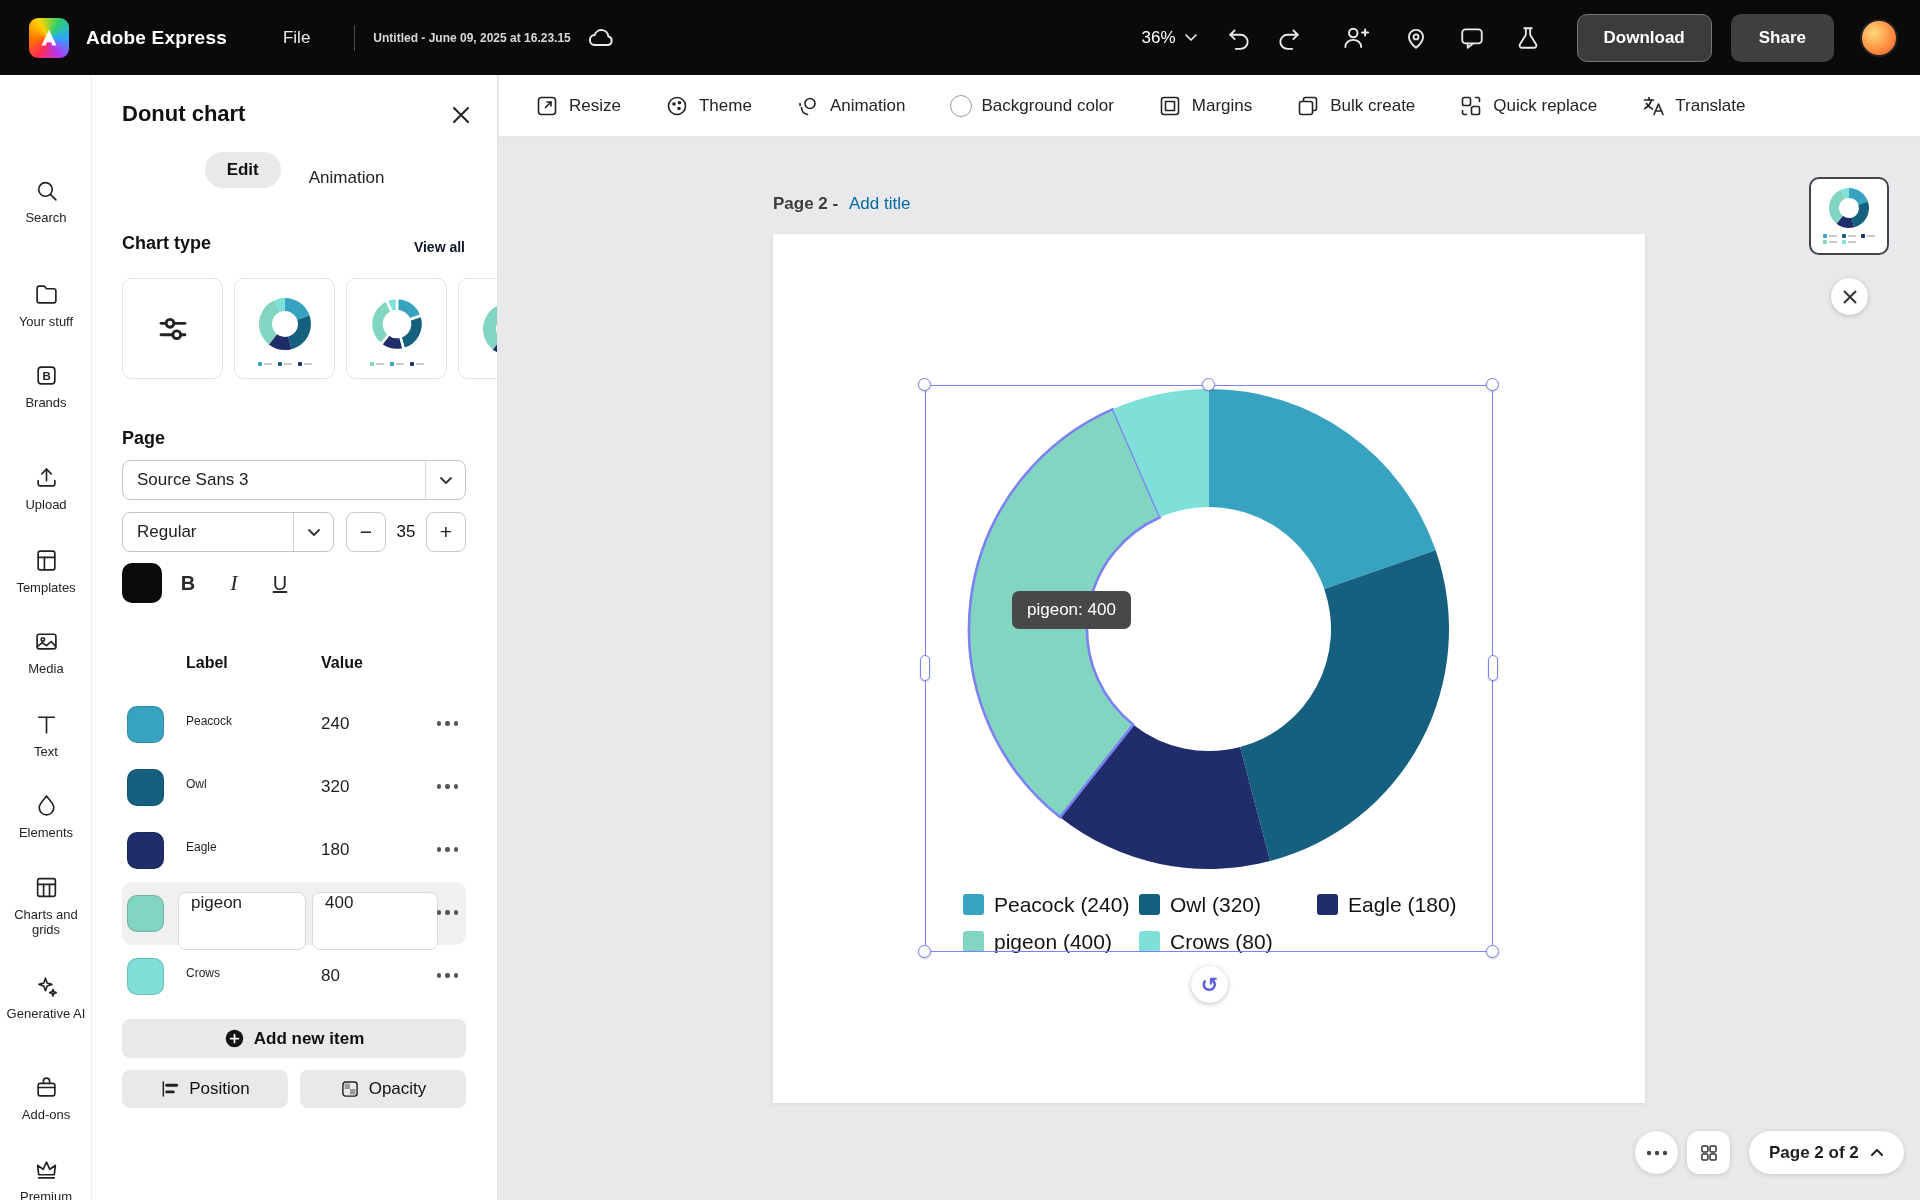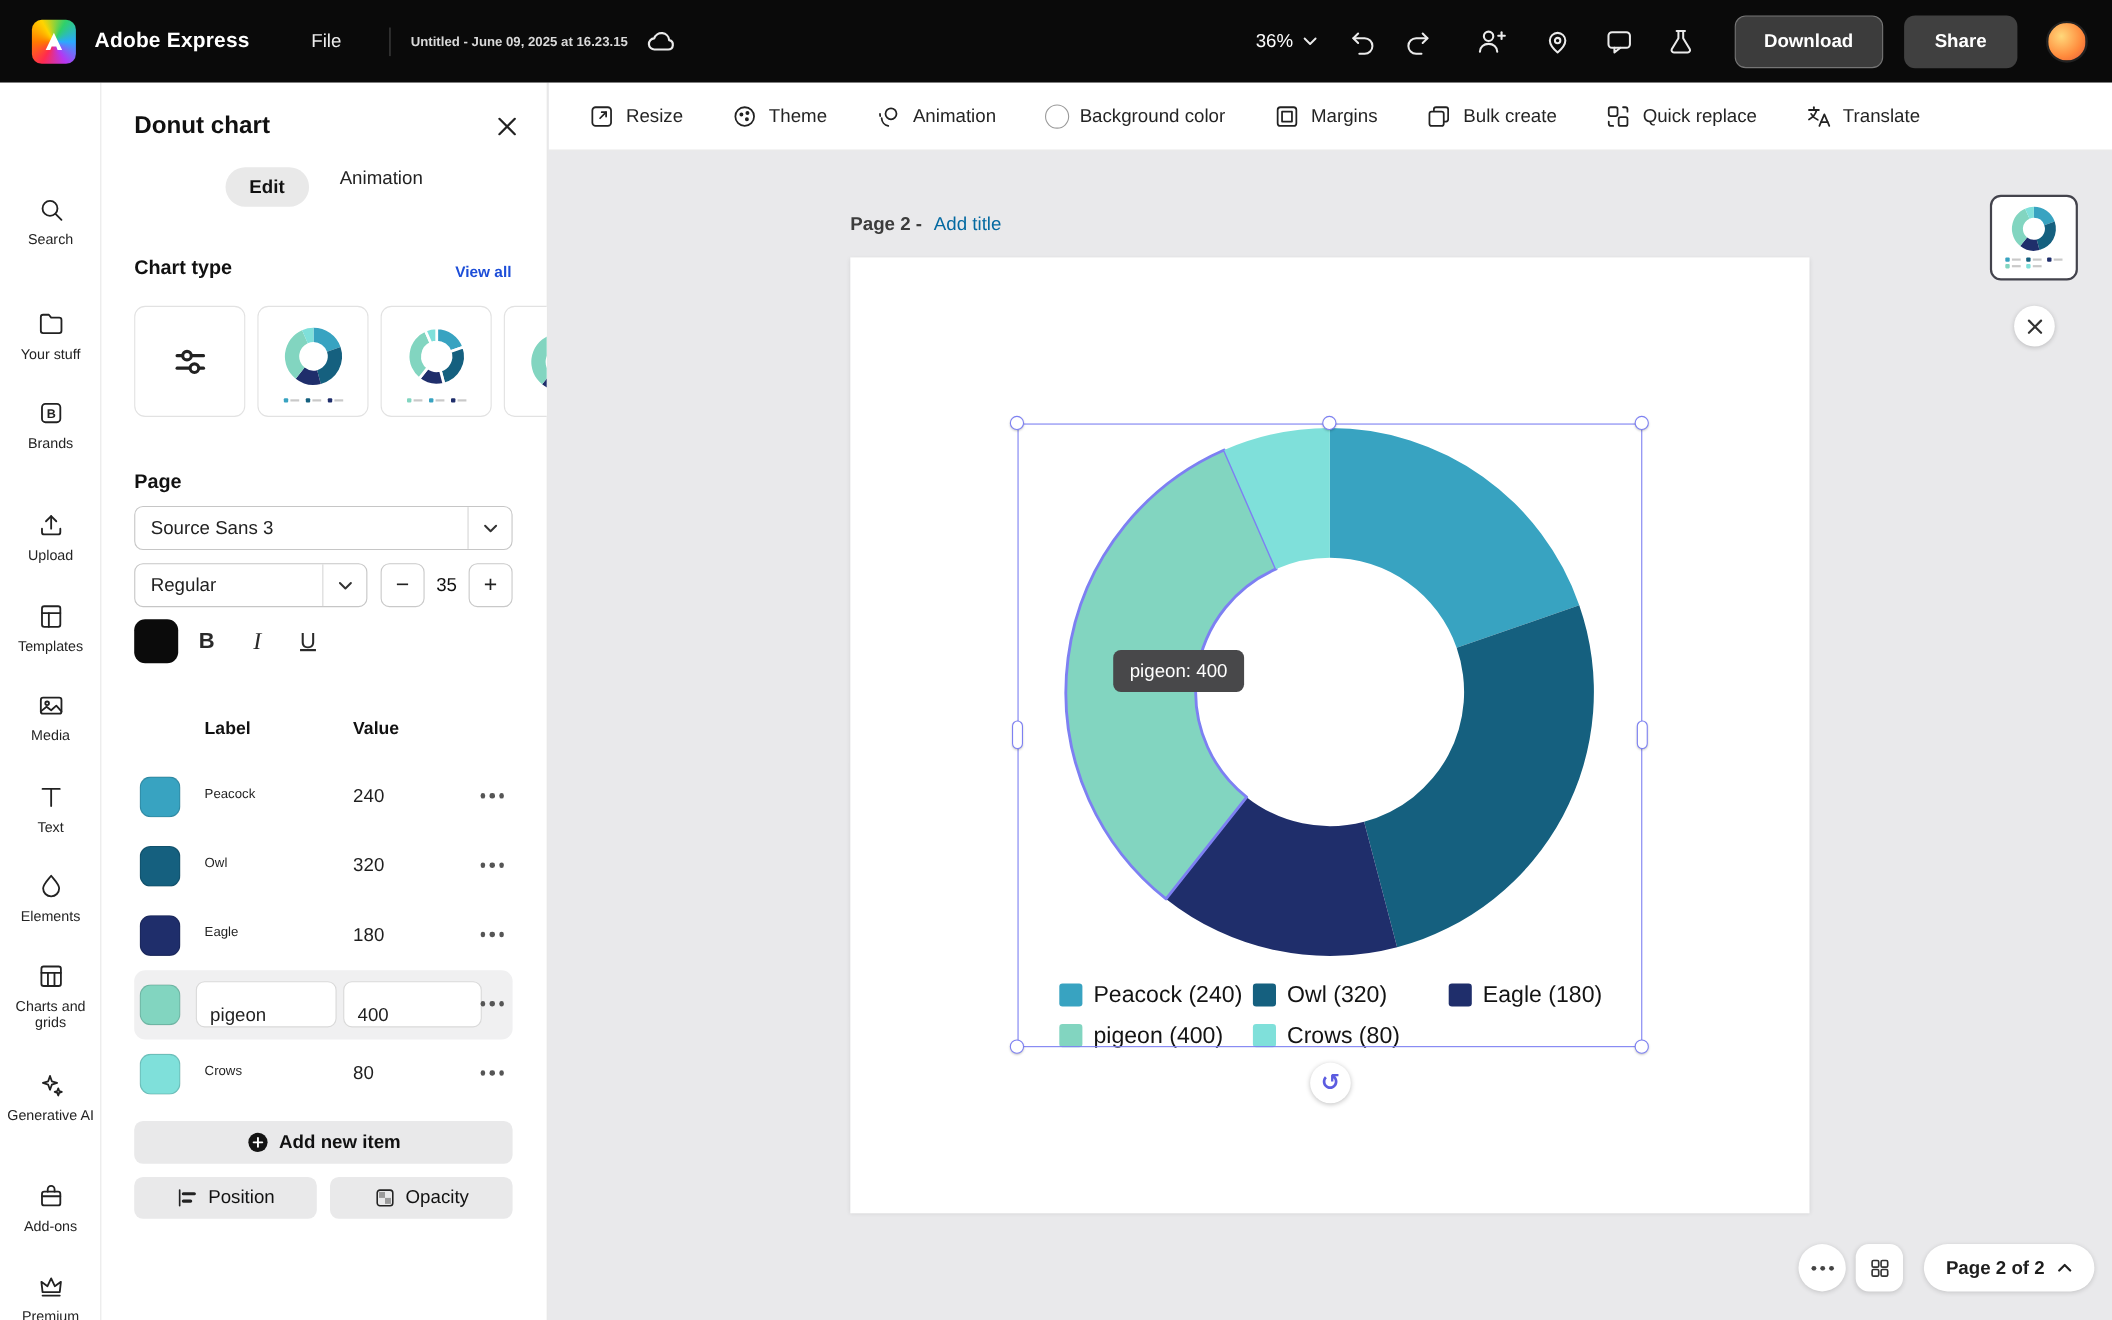--- a/index.html
+++ b/index.html
@@ -35,21 +35,21 @@
   .rail-item { position:absolute; left:0; width:92px; display:flex; flex-direction:column; align-items:center; gap:7px; cursor:pointer; }
   .rail-item svg { width:25px; height:25px; stroke:#222; fill:none; stroke-width:1.6; stroke-linecap:round; stroke-linejoin:round; display:block; }
   .rlabel { font-size:13px; color:#242424; line-height:15px; text-align:center; max-width:82px; }
   .no-stroke { stroke:none !important; fill:#222; font-weight:700; }
 
   
   .panel { position:absolute; top:75px; left:92px; width:406px; bottom:0; background:#fff; border-right:1px solid #e3e3e3; z-index:40; overflow:hidden; }
   .panel-title { position:absolute; left:30px; top:26px; font-size:22px; font-weight:700; color:#111; }
   .panel-close { position:absolute; right:24px; top:28px; width:24px; height:24px; cursor:pointer; }
   .panel-close svg { stroke:#222; stroke-width:2; fill:none; stroke-linecap:round; }
-  .tabs { position:absolute; left:0; right:0; top:77px; height:36px; display:flex; justify-content:center; align-items:flex-start; }
+  .tabs { position:absolute; left:0; right:0; top:77px; height:36px; display:flex; justify-content:center; align-items:flex-end; }
   .tab-edit { background:#e9e9e9; border-radius:19px; padding:8px 22px; font-size:17px; font-weight:600; color:#111; cursor:pointer; }
   .tab-anim { margin-left:28px; font-size:17px; color:#222; cursor:pointer; }
   .sect-head { position:absolute; left:30px; font-size:18px; font-weight:700; color:#111; }
   .viewall { position:absolute; right:32px; top:164px; font-size:14px; font-weight:600; color:#3b63fb; cursor:pointer; }
   .cards { position:absolute; left:30px; top:203px; display:flex; gap:11px; width:520px; }
   .card { width:101px; height:101px; border:1px solid #e2e2e2; border-radius:10px; background:#fff; display:flex; flex-direction:column;
           align-items:center; justify-content:center; cursor:pointer; flex:0 0 auto; }
   .card svg.mini { display:block; }
   .card .sliders { stroke:#222; stroke-width:1.9; fill:none; stroke-linecap:round; }
   .mini-legend { display:flex; gap:6px; margin-top:5px; }
@@ -81,22 +81,22 @@
   .tbl-head { position:absolute; left:30px; right:32px; top:579px; height:22px; }
   .tbl-head .hl { position:absolute; left:64px; font-size:16px; font-weight:700; color:#111; }
   .tbl-head .hv { position:absolute; left:199px; font-size:16px; font-weight:700; color:#111; }
 
   .rows { position:absolute; left:30px; top:618px; width:344px; }
   .drow { position:relative; height:63px; }
   .drow.editing { background:#f0f0f1; border-radius:10px; }
   .dswatch { position:absolute; left:5px; top:13px; width:37px; height:37px; border-radius:10px; border:1px solid rgba(0,0,0,.15); cursor:pointer; }
   .dlabel { position:absolute; left:64px; top:21px; font-size:12px; color:#1f1f1f; cursor:text; }
   .dvalue { position:absolute; left:199px; top:21px; font-size:17px; color:#1f1f1f; cursor:text; }
-  .cellbox { position:absolute; top:10px; height:42px; background:#fff; border:1px solid #d9d9d9; border-radius:8px; display:flex;
-             align-items:flex-end; padding:0 12px; }
+  .cellbox { position:absolute; top:10px; height:58px; background:#fff; border:1px solid #d9d9d9; border-radius:8px; display:flex;
+             align-items:flex-start; padding:0 12px; }
   .lbox { left:56px; width:128px; } .vbox { left:190px; width:126px; }
   .cellbox input { border:none; outline:none; width:100%; font-size:17px; font-family:inherit; background:transparent; color:#1f1f1f; }
   .dots { position:absolute; right:8px; top:28px; display:flex; gap:4px; cursor:pointer; }
   .dots i { width:4.5px; height:4.5px; border-radius:50%; background:#555; display:block; }
 
   .add-item { position:absolute; left:30px; top:944px; width:344px; height:39px; background:#e9e9ea; border-radius:8px; display:flex;
               align-items:center; justify-content:center; gap:9px; font-size:17px; font-weight:600; color:#111; cursor:pointer; }
   .bot-btn { position:absolute; top:995px; width:166px; height:38px; background:#e9e9ea; border-radius:8px; display:flex;
              align-items:center; justify-content:center; gap:9px; font-size:17px; color:#111; cursor:pointer; }
   .btn-pos { left:30px; } .btn-opa { left:208px; }
@@ -318,21 +318,21 @@
       <svg viewBox="0 0 24 24" width="24" height="24">
           <path d="M5 5l14 14M19 5 5 19"></path>
         </svg>
     </div>
     <div class="tabs">
       <div class="tab-edit">Edit</div>
       <div class="tab-anim">Animation</div>
     </div>
 
     <div class="sect-head" style="top:158px">Chart type</div>
-    <div class="viewall" style="color: #1d4ed8;">View all</div>
+    <div class="viewall" style="color: #0f172a;">View all</div>
 
     <div class="cards">
       <div class="card">
         <svg class="sliders" width="36" height="36" viewBox="0 0 24 24">
             <path d="M4 8.2h16"></path>
             <path d="M4 15.8h16"></path>
             <circle cx="10" cy="8.2" r="2.6" fill="#fff"></circle>
             <circle cx="14.5" cy="15.8" r="2.6" fill="#fff"></circle>
           </svg>
       </div>

